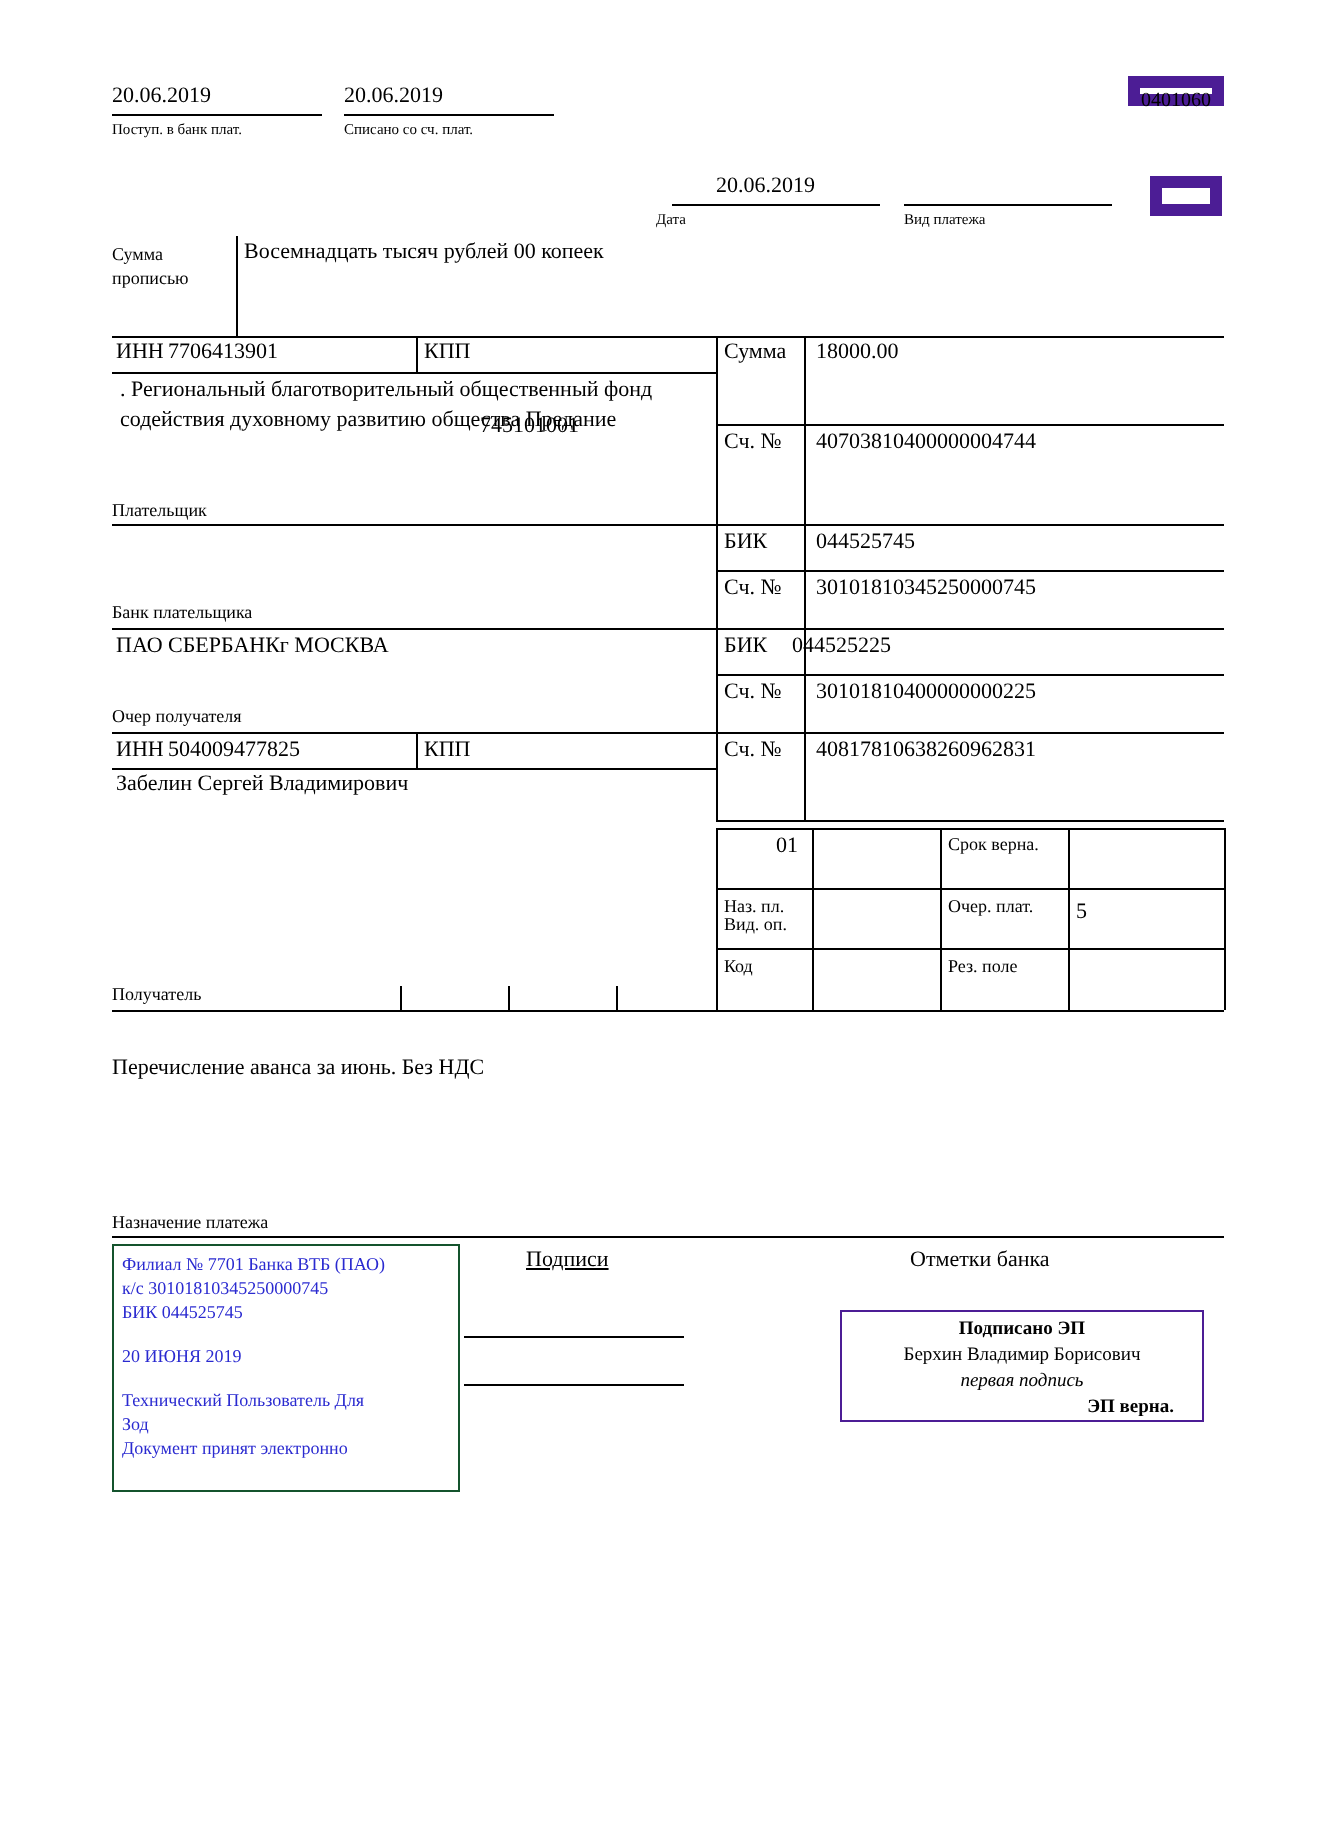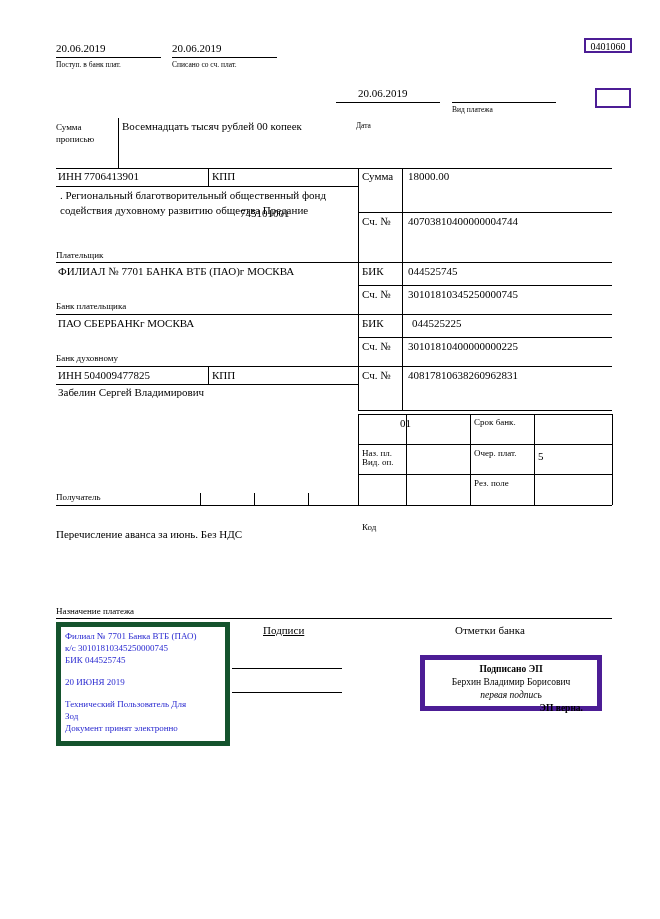--- a/index.html
+++ b/index.html
@@ -8,25 +8,25 @@
     font-family:"Liberation Serif", serif;
     font-size:11px;color:#000;
   }
   .page{position:absolute;left:0;top:0;width:604px;height:919px;}
   .abs{position:absolute;}
   .lbl{font-size:7.5px;color:#000;}
   .txt{font-size:11px;}
   .bold{font-weight:bold;}
   .line{position:absolute;background:#000;height:1px;}
   .vline{position:absolute;background:#000;width:1px;}
-  .box{position:absolute;border:2px solid #4c1d95;box-sizing:border-box;margin-left:20px;}
+  .box{position:absolute;border:6px solid #4c1d95;box-sizing:border-box;}
   .center{text-align:center;}
-  .stamp{position:absolute;border:5px solid #14532d;box-sizing:border-box;
+  .stamp{position:absolute;border:1px solid #14532d;box-sizing:border-box;
          color:#2a2ad0;font-size:9px;line-height:12px;padding:3px 4px;}
-  .epbox{position:absolute;border:5px solid #4c1d95;box-sizing:border-box;
+  .epbox{position:absolute;border:1px solid #4c1d95;box-sizing:border-box;
          text-align:center;font-size:9.5px;line-height:13px;padding:3px 2px;}
   .italic{font-style:italic;}
   .small{font-size:9px;}
 </style>
 </head>
 <body>
 
 <div class="page">
 
   <div class="abs txt" style="left:56px;top:42px;">20.06.2019</div>
@@ -35,21 +35,21 @@
 
   <div class="abs txt" style="left:172px;top:42px;">20.06.2019</div>
   <div class="line" style="left:172px;top:57px;width:105px;"></div>
   <div class="abs lbl" style="left:172px;top:60px;">Списано со сч. плат.</div>
 
   <div class="box center" style="left:564px;top:38px;width:48px;height:15px;font-size:10px;line-height:13px;">0401060</div>
 
 
   <div class="abs txt" style="left:358px;top:87px;">20.06.2019</div>
   <div class="line" style="left:336px;top:102px;width:104px;"></div>
-  <div class="abs lbl" style="left:356px;top:105px;margin-top:16px;">Дата</div>
+  <div class="abs lbl" style="left:328px;top:105px;">Дата</div>
 
   <div class="abs txt" style="left:456px;top:87px;"></div>
   <div class="line" style="left:452px;top:102px;width:104px;"></div>
   <div class="abs lbl" style="left:452px;top:105px;">Вид платежа</div>
 
   <div class="box" style="left:575px;top:88px;width:36px;height:20px;"></div>
 
   <div class="abs lbl" style="left:56px;top:122px;font-size:9px;">Сумма</div>
   <div class="abs lbl" style="left:56px;top:134px;font-size:9px;">прописью</div>
   <div class="vline" style="left:118px;top:118px;height:50px;"></div>
@@ -71,40 +71,39 @@
 
   <div class="abs txt" style="left:362px;top:215px;">Сч. №</div>
   <div class="vline" style="left:402px;top:212px;height:50px;"></div>
   <div class="abs txt" style="left:408px;top:215px;">40703810400000004744</div>
   <div class="line" style="left:358px;top:262px;width:254px;"></div>
 
   <div class="abs txt" style="left:60px;top:188px;width:294px;line-height:15px;">. Региональный благотворительный общественный фонд содействия духовному развитию общества Предание</div>
   <div class="line" style="left:56px;top:262px;width:302px;"></div>
   <div class="abs lbl" style="left:56px;top:250px;font-size:9px;">Плательщик</div>
 
-  <div class="abs txt" style="left:58px;top:265px;">ФИЛИАЛ № 7701 БАНКА ВТБ (ПАО)г МОСКВА</div>
   <div class="abs lbl" style="left:56px;top:301px;font-size:9px;">Банк плательщика</div>
   <div class="line" style="left:56px;top:314px;width:556px;"></div>
   <div class="vline" style="left:358px;top:262px;height:52px;"></div>
 
   <div class="abs txt" style="left:362px;top:265px;">БИК</div>
   <div class="vline" style="left:402px;top:262px;height:52px;"></div>
   <div class="abs txt" style="left:408px;top:265px;">044525745</div>
   <div class="line" style="left:358px;top:285px;width:254px;"></div>
   <div class="abs txt" style="left:362px;top:288px;">Сч. №</div>
   <div class="abs txt" style="left:408px;top:288px;">30101810345250000745</div>
 
   <div class="abs txt" style="left:58px;top:317px;">ПАО СБЕРБАНКг МОСКВА</div>
-  <div class="abs lbl" style="left:56px;top:353px;font-size:9px;">Банк духовному</div>
+  <div class="abs lbl" style="left:56px;top:353px;font-size:9px;">Очер получателя</div>
   <div class="line" style="left:56px;top:366px;width:556px;"></div>
   <div class="vline" style="left:358px;top:314px;height:52px;"></div>
 
   <div class="abs txt" style="left:362px;top:317px;">БИК</div>
   <div class="vline" style="left:402px;top:314px;height:52px;"></div>
-  <div class="abs txt" style="left:412px;top:317px;">044525225</div>
+  <div class="abs txt" style="left:396px;top:317px;">044525225</div>
   <div class="line" style="left:358px;top:337px;width:254px;"></div>
   <div class="abs txt" style="left:362px;top:340px;">Сч. №</div>
   <div class="abs txt" style="left:408px;top:340px;">30101810400000000225</div>
 
   <div class="abs txt" style="left:58px;top:369px;">ИНН</div>
   <div class="abs txt" style="left:84px;top:369px;">504009477825</div>
   <div class="vline" style="left:208px;top:366px;height:18px;"></div>
   <div class="abs txt" style="left:212px;top:369px;">КПП</div>
   <div class="abs txt" style="left:240px;top:369px;"></div>
   <div class="line" style="left:56px;top:384px;width:302px;"></div>
@@ -127,30 +126,30 @@
   <div class="line" style="left:358px;top:444px;width:254px;"></div>
   <div class="line" style="left:358px;top:474px;width:254px;"></div>
   <div class="line" style="left:358px;top:505px;width:254px;"></div>
   <div class="vline" style="left:358px;top:414px;height:91px;"></div>
   <div class="vline" style="left:406px;top:414px;height:91px;"></div>
   <div class="vline" style="left:470px;top:414px;height:91px;"></div>
   <div class="vline" style="left:534px;top:414px;height:91px;"></div>
   <div class="vline" style="left:612px;top:414px;height:91px;"></div>
 
   <div class="abs small" style="left:362px;top:417px;margin-top:40px;">Вид. оп.</div>
-  <div class="abs txt" style="left:400px;top:417px;">01</div>
-  <div class="abs small" style="left:474px;top:417px;line-height:11px;width:56px;">Срок банк.</div>
+  <div class="abs txt" style="left:388px;top:417px;">01</div>
+  <div class="abs small" style="left:474px;top:417px;line-height:11px;width:56px;">Срок верна.</div>
   <div class="abs txt" style="left:538px;top:417px;"></div>
 
   <div class="abs small" style="left:362px;top:448px;">Наз. пл.</div>
   <div class="abs txt" style="left:412px;top:448px;"></div>
   <div class="abs small" style="left:474px;top:448px;line-height:11px;width:56px;">Очер. плат.</div>
   <div class="abs txt" style="left:538px;top:450px;">5</div>
 
-  <div class="abs small" style="left:362px;top:478px;margin-top:44px;">Код</div>
+  <div class="abs small" style="left:362px;top:478px;">Код</div>
   <div class="abs txt" style="left:412px;top:478px;"></div>
   <div class="abs small" style="left:474px;top:478px;line-height:11px;width:56px;">Рез. поле</div>
   <div class="abs txt" style="left:538px;top:478px;"></div>
 
   <div class="abs txt" style="left:56px;top:528px;">Перечисление аванса за июнь. Без НДС</div>
   <div class="abs lbl" style="left:56px;top:606px;font-size:9px;">Назначение платежа</div>
   <div class="line" style="left:56px;top:618px;width:556px;"></div>
 
   <div class="abs txt" style="left:263px;top:624px;text-decoration:underline;">Подписи</div>
   <div class="abs txt" style="left:455px;top:624px;">Отметки банка</div>

